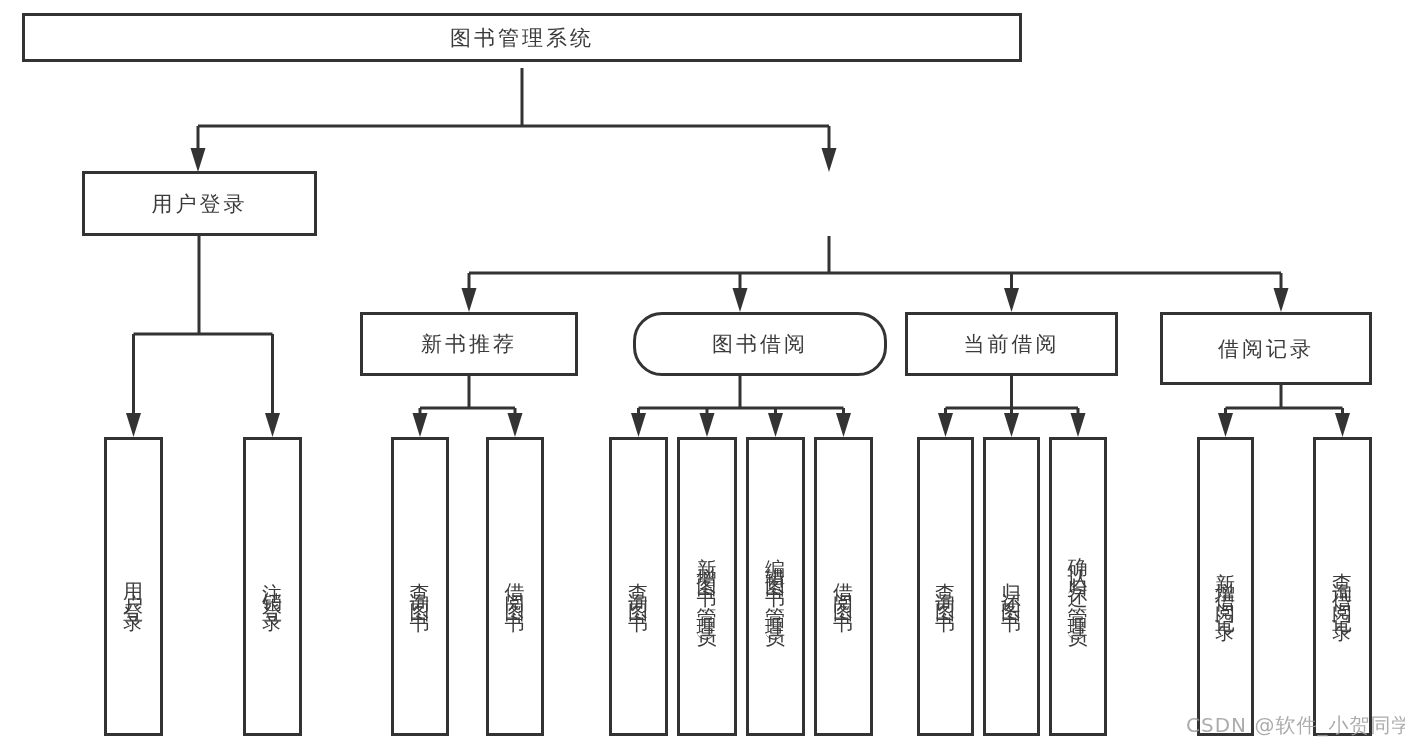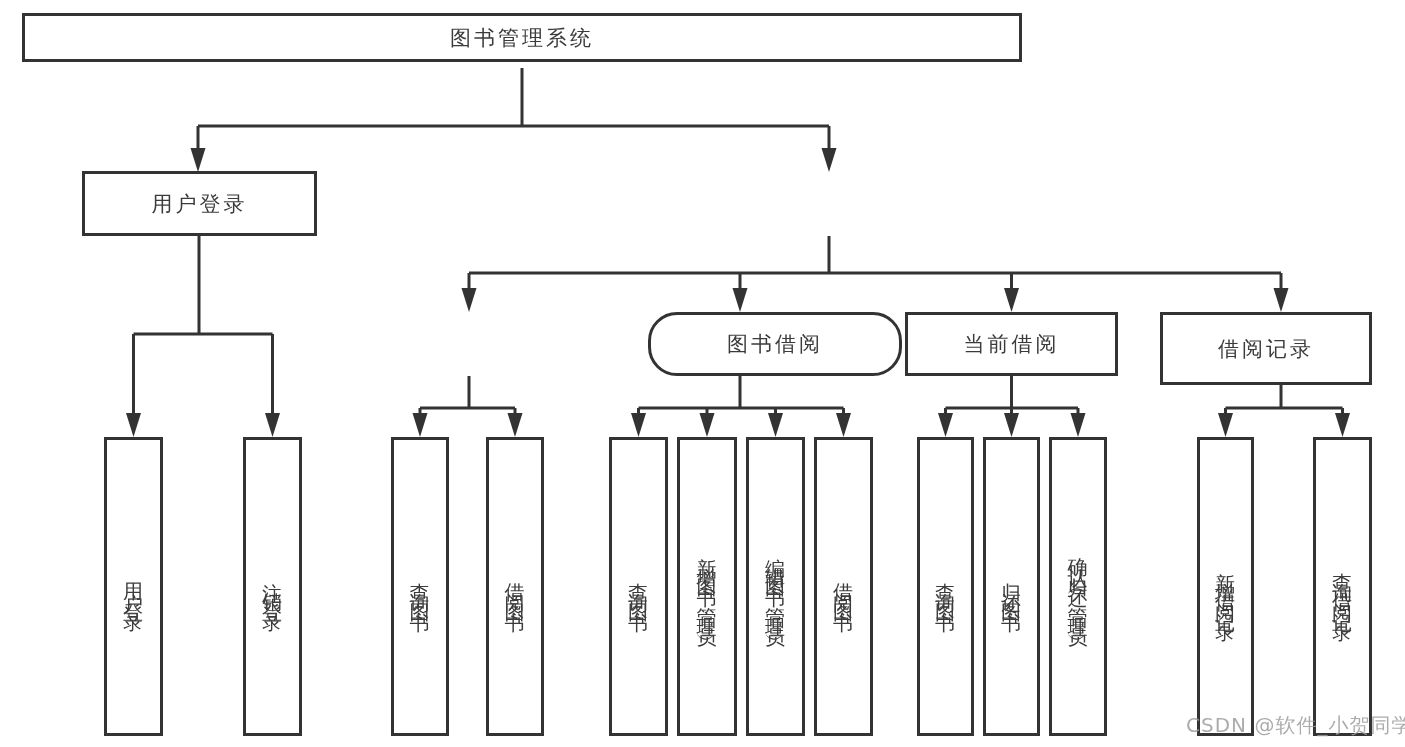--- a/index.html
+++ b/index.html
@@ -129,21 +129,22 @@
       <polygon points="1070.5,413 1085.5,413 1078,437"></polygon>
       <polygon points="1218,413 1233,413 1225.5,437"></polygon>
       <polygon points="1335,413 1350,413 1342.5,437"></polygon>
     </g>
   </svg>
 
   <div class="hbox" style="left:22px; top:13px; width:1000px; height:49px;">图书管理系统</div>
 
   <div class="hbox" style="left:82px; top:171px; width:235px; height:65px;">用户登录</div>
 
-  <div class="hbox" style="left:648px; top:312px; width:254px; height:64px;border-radius:29px;">图书借阅</div>
+  <div class="hbox" style="left:360px; top:312px; width:218px; height:64px;">新书推荐</div>
+  <div class="hbox" style="left:633px; top:312px; width:254px; height:64px;border-radius:29px;">图书借阅</div>
   <div class="hbox" style="left:905px; top:312px; width:213px; height:64px;">当前借阅</div>
   <div class="hbox" style="left:1160px; top:312px; width:212px; height:73px;">借阅记录</div>
 
   <div class="vbox" style="left:104px; width:59px;">
     <span class="vtext">用户登录</span>
   </div>
   <div class="vbox" style="left:243px; width:59px;">
     <span class="vtext">注销登录</span>
   </div>
 

